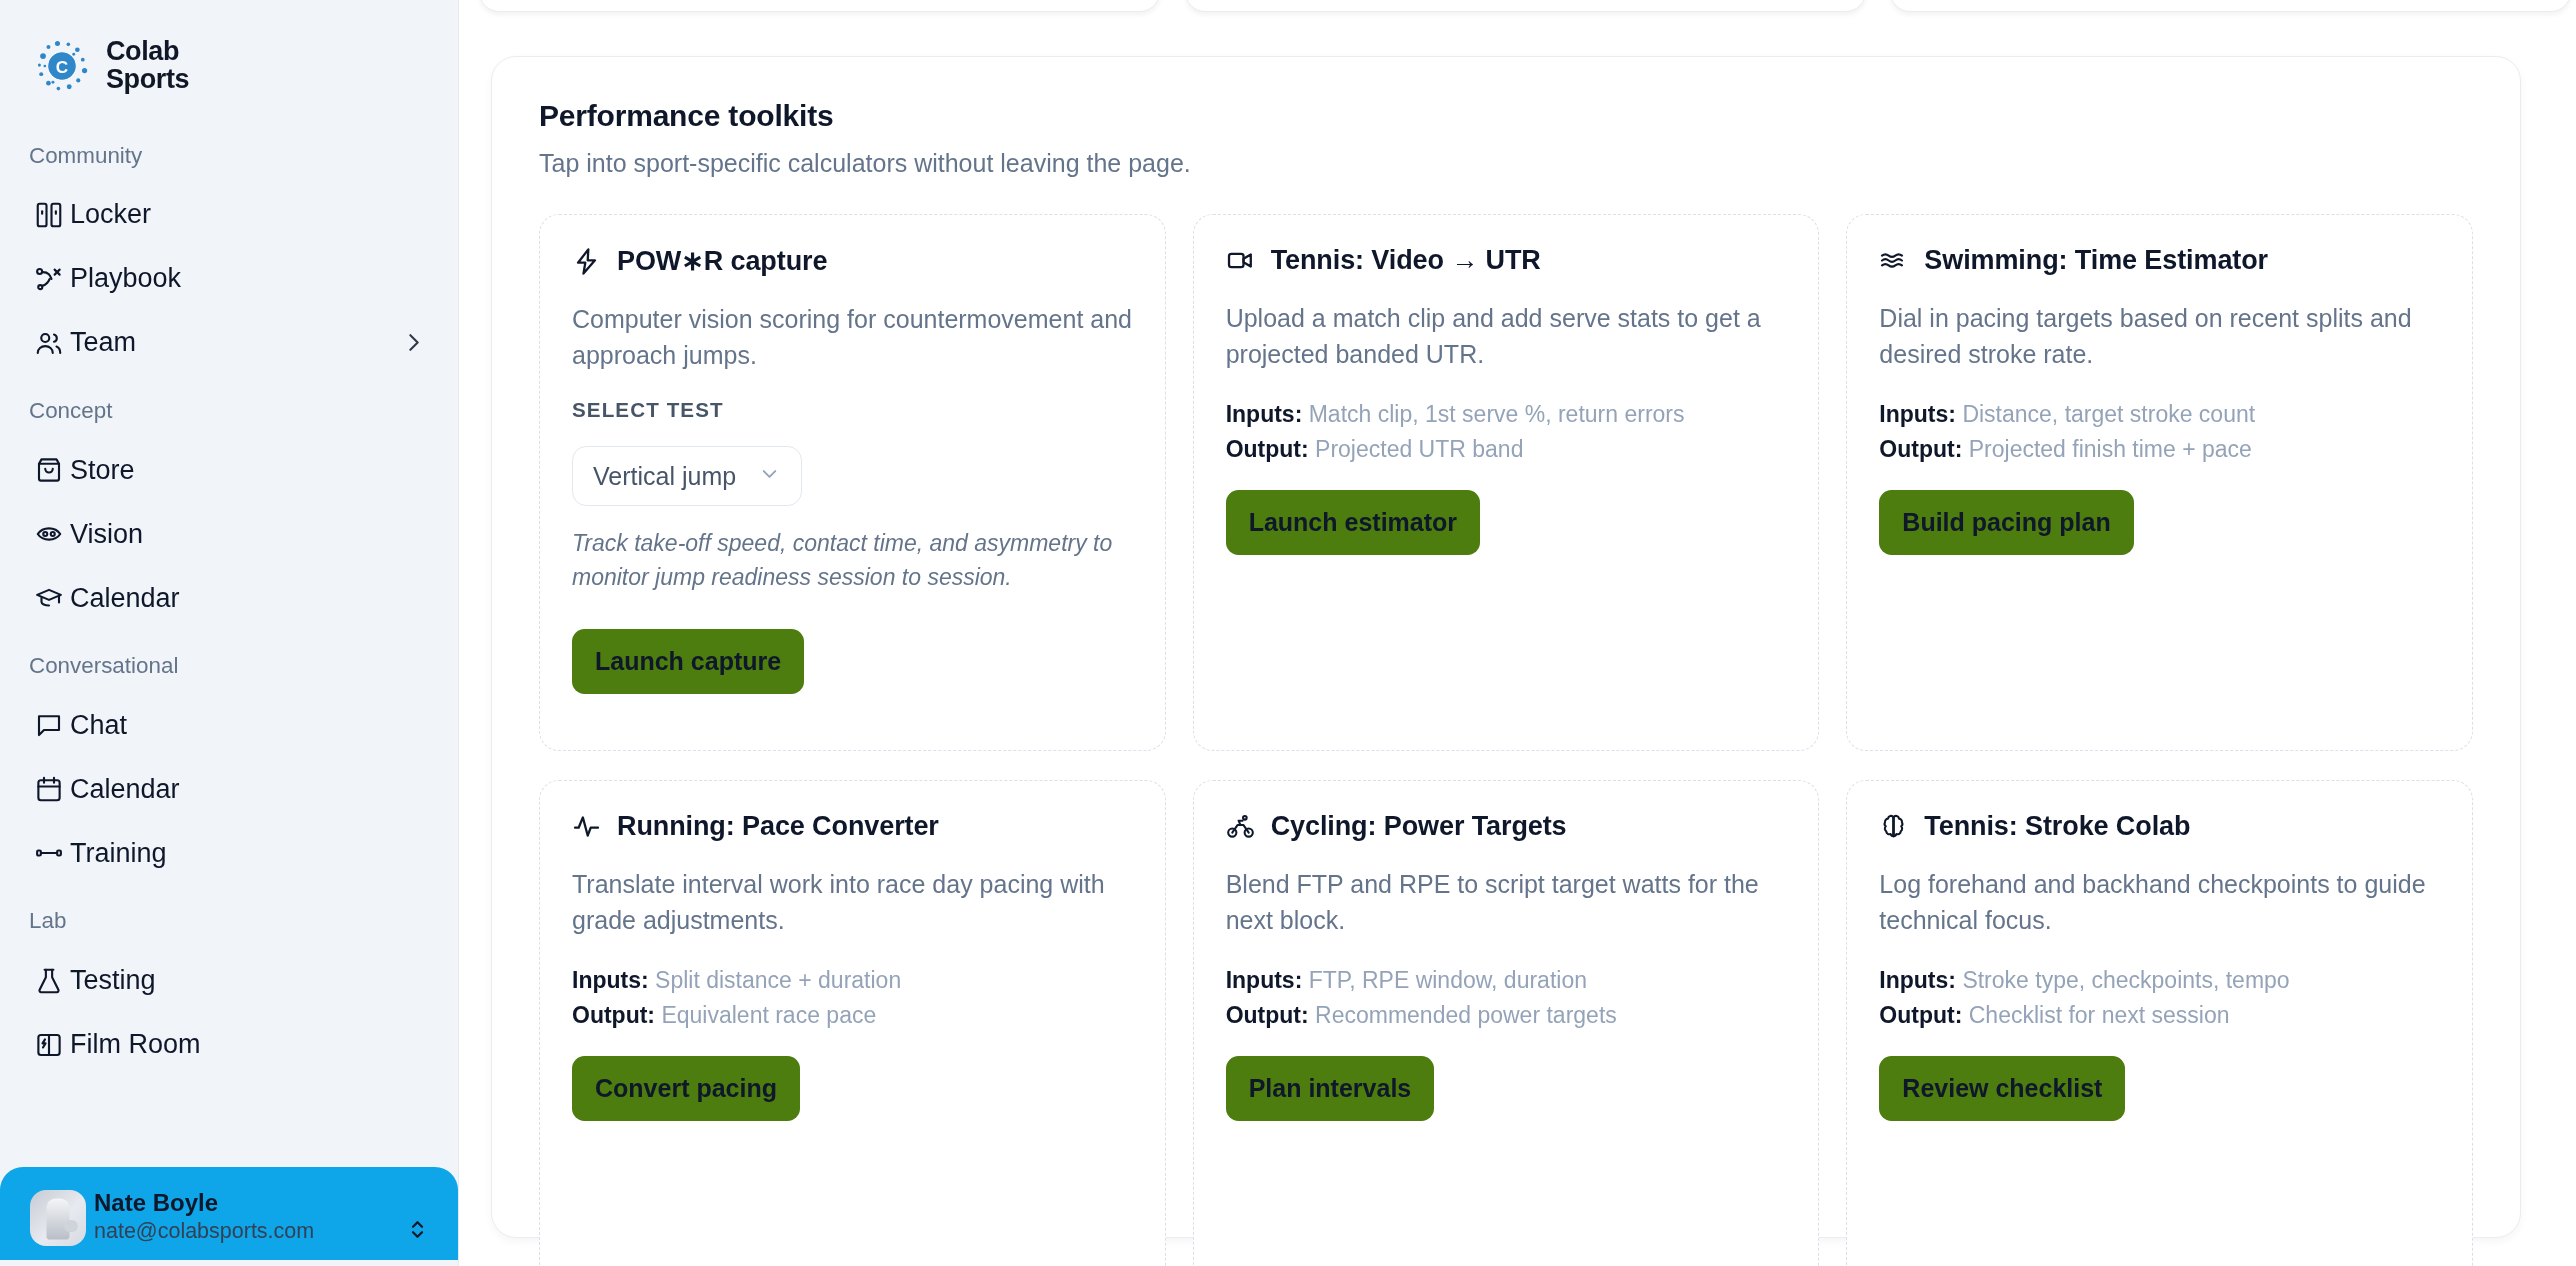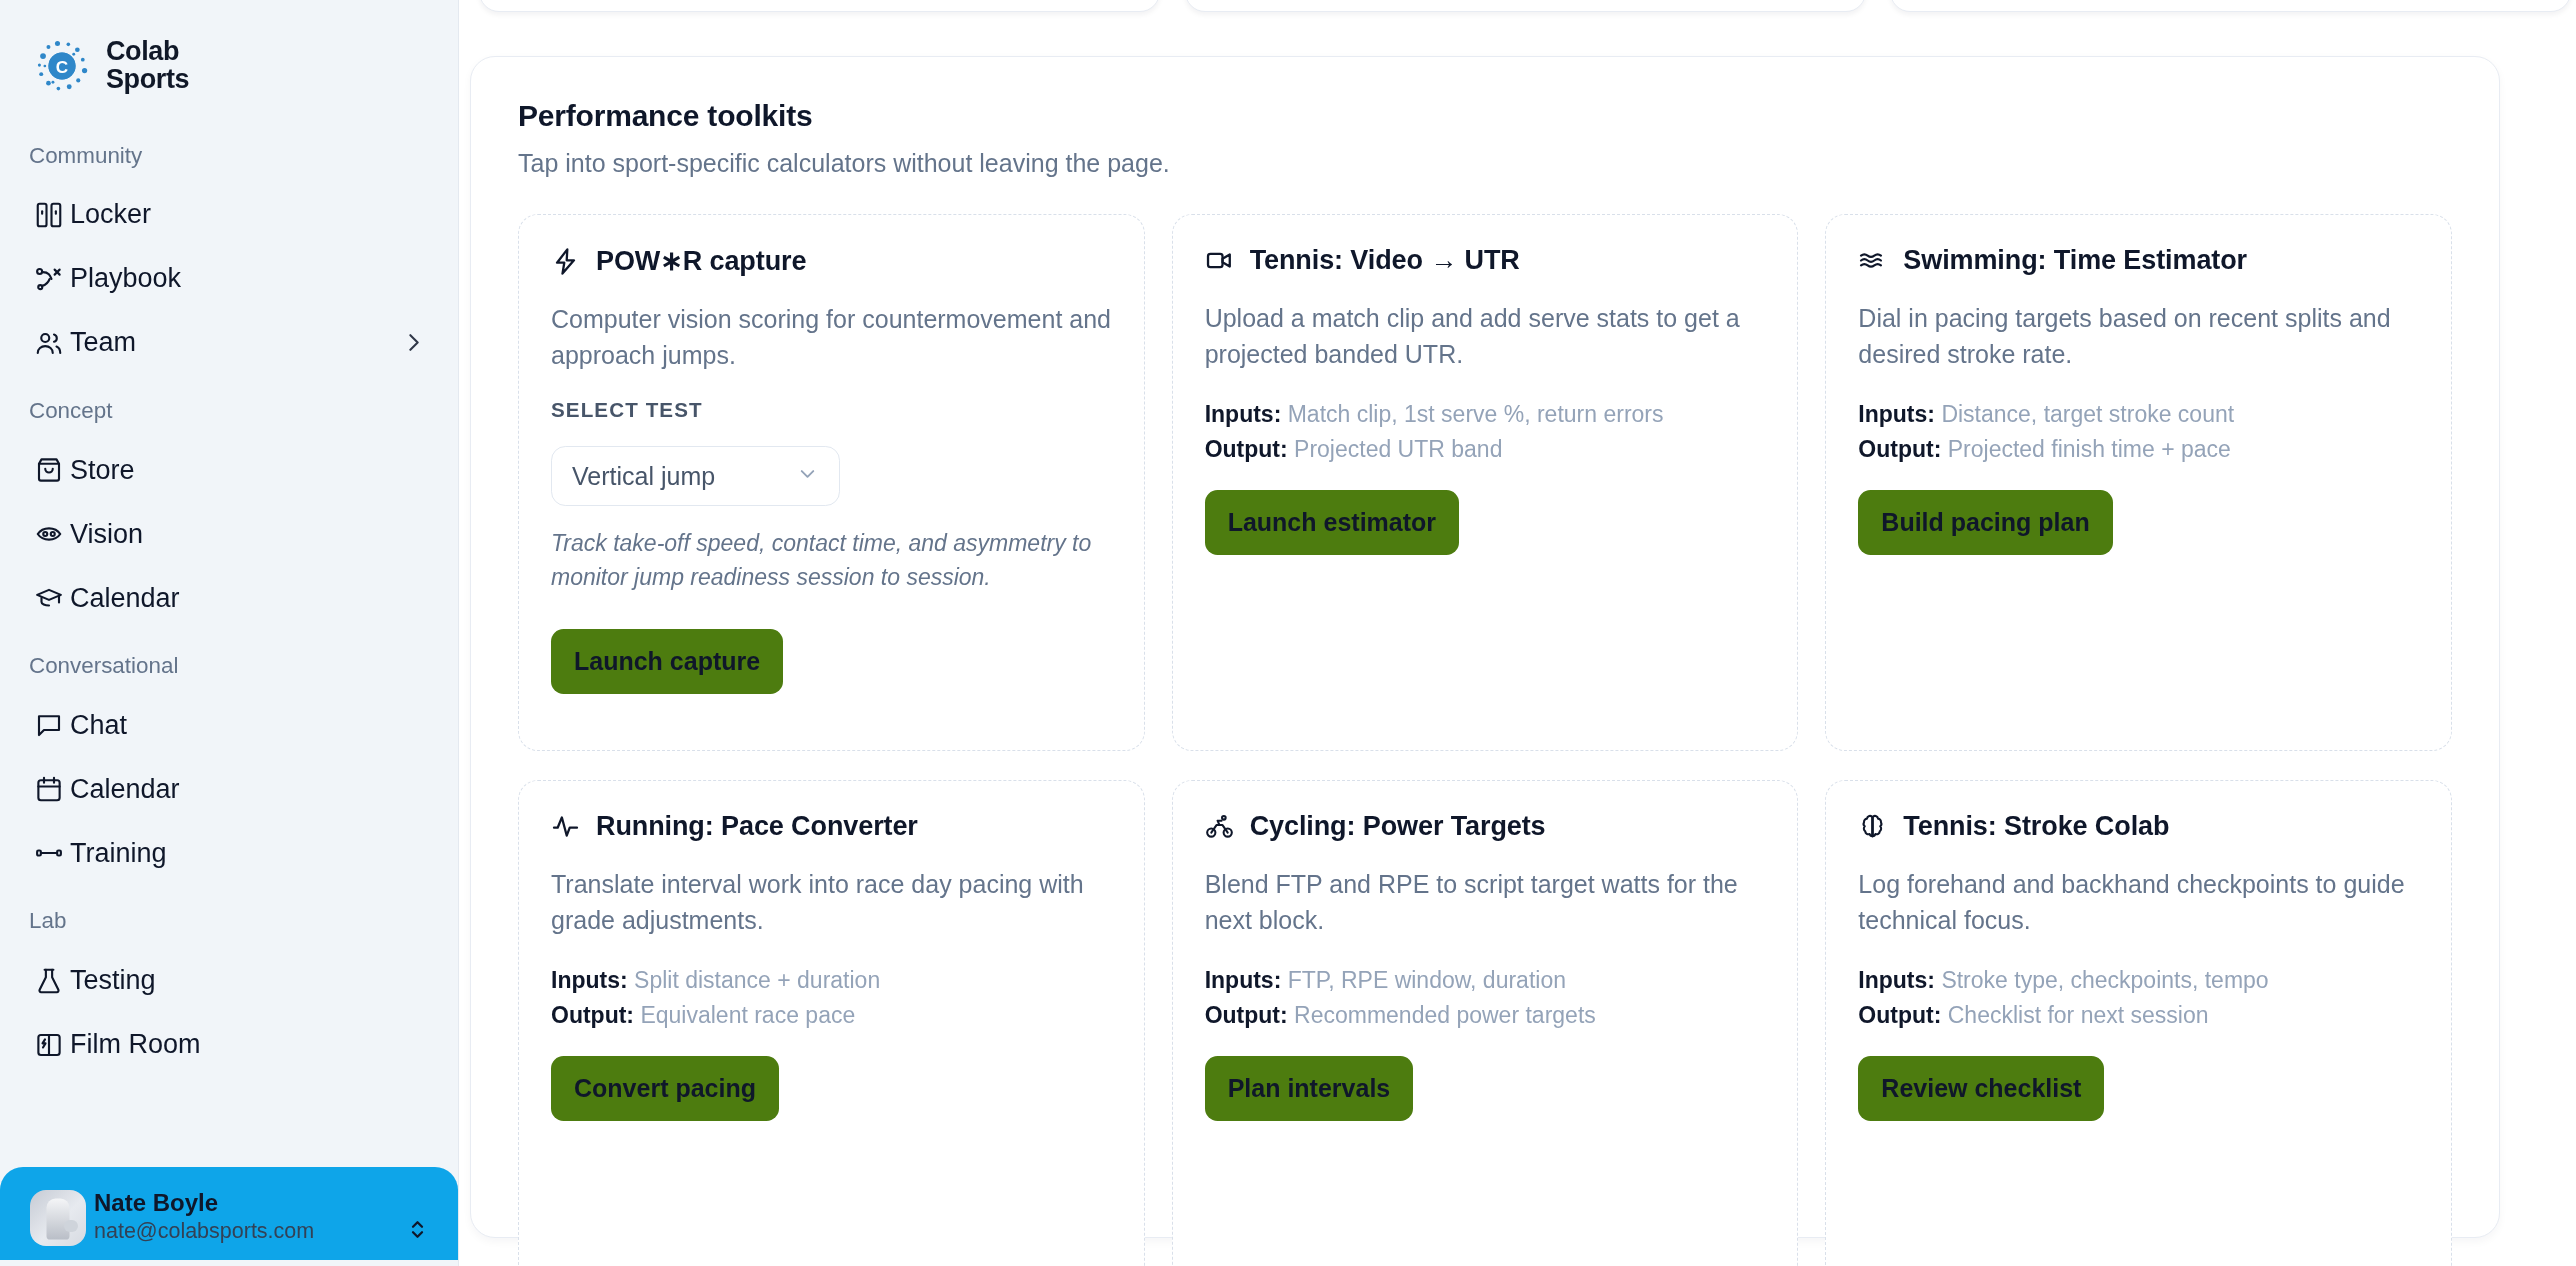--- a/index.html
+++ b/index.html
@@ -90,21 +90,21 @@
     background: #fff; border: 1.8px solid #e8ecf3;
     border-radius: 20px;
     box-shadow: 0 2.7px 5.4px rgba(15,23,42,.05);
   }
   .tc1 { left: 20px;   width: 681px; }
   .tc2 { left: 726px;  width: 681px; }
   .tc3 { left: 1431px; width: 681px; }
 
   .panel {
     position: absolute;
-    left: 11px; top: 56px; width: 2030px; height: 1182px;
+    left: 32px; top: 56px; width: 2030px; height: 1182px;
     background: #ffffff;
     border: 1.8px solid #e8ecf3;
     border-radius: 25px;
     box-shadow: 0 3.6px 9px rgba(15,23,42,.04);
     padding: 41px 47px 0 47px;
   }
   .panel-title {
     font-size: 30px; font-weight: 700; color: #0f172a;
     letter-spacing: -0.2px; line-height: 1.2;
   }
@@ -142,21 +142,21 @@
   .io-line b { color: #0f172a; font-weight: 700; }
 
   .field-label {
     font-size: 20.6px; font-weight: 700; color: #475569;
     letter-spacing: 1.1px; margin-bottom: 24px;
   }
   .select {
     display: inline-flex; align-items: center; gap: 20px;
     border: 1.8px solid #e2e8f0; border-radius: 14.3px;
     background: #fff;
-    padding: 14.3px 20px; width: 289px;
+    padding: 14.3px 20px; width: 230px;
     font-size: 25px; color: #475569;
     cursor: pointer;
   }
   .select .sel-val { flex: 1 1 auto; }
   .select svg { width: 23px; height: 23px; flex: 0 0 23px; }
   .hint {
     font-size: 23px; color: #64748b; line-height: 1.5;
     margin: 20px 0 34px 0;
     font-style: italic;
   }

